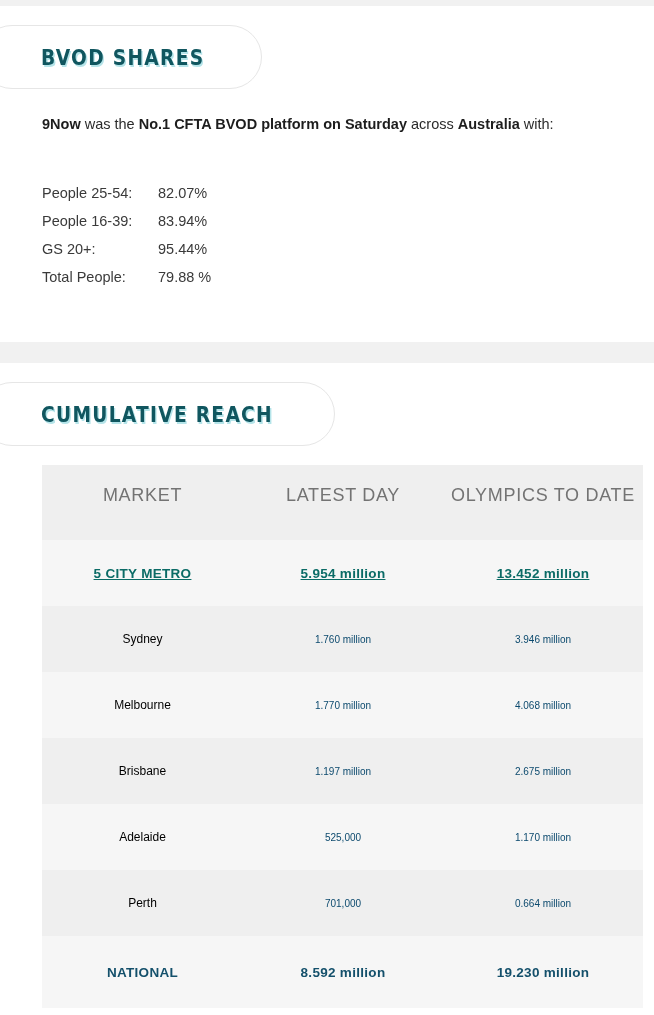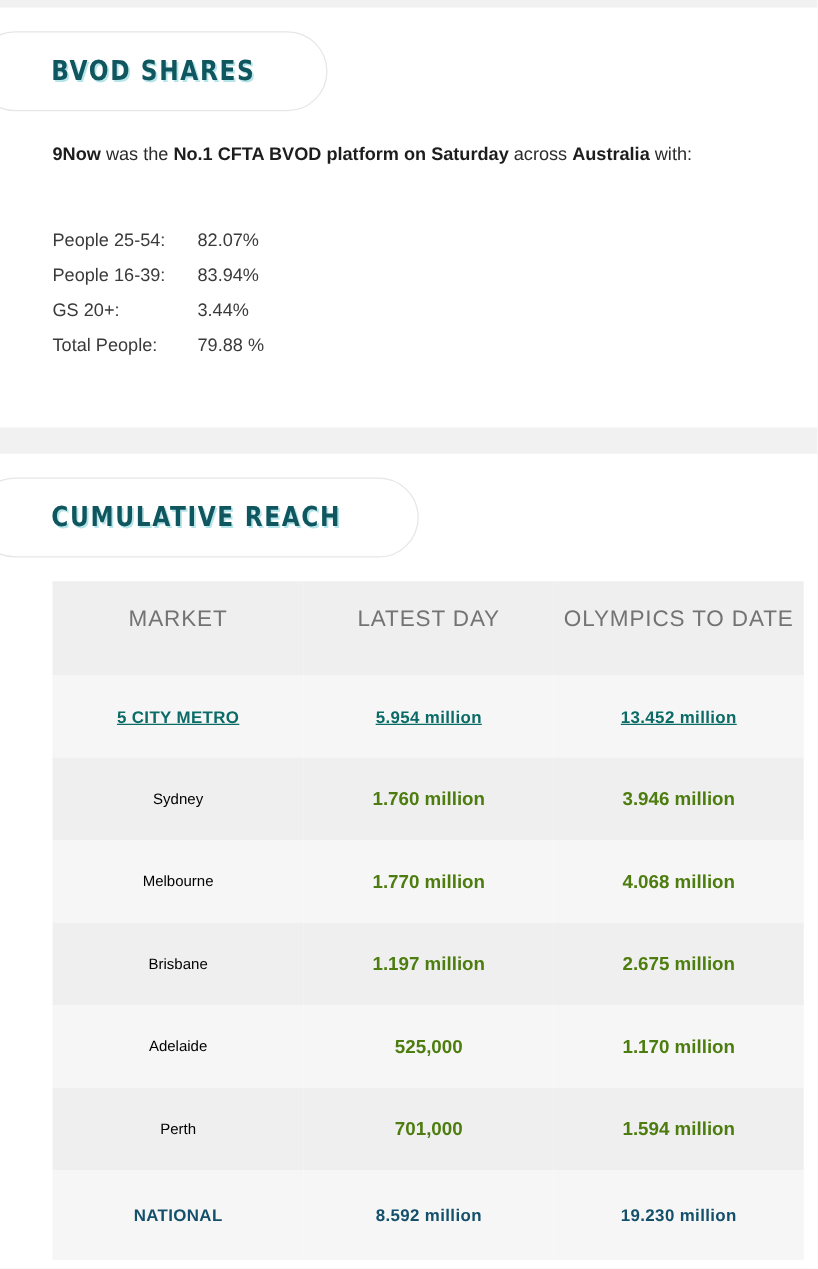--- a/index.html
+++ b/index.html
@@ -135,23 +135,23 @@
   .row-shade-a td { background: #efefef; }
   .row-shade-b td { background: #f6f6f6; }
 
   .cell-market {
     font-size: 12px;
     font-weight: 400;
     color: #000000;
   }
 
   .cell-value {
-    font-size: 15px;
-    font-weight: 700;
-    color: #4d7c0f;
+    font-size: 10px;
+    font-weight: 400;
+    color: #0c4a6e;
   }
 
   
   tr.row-metro td {
     background: #f6f6f6;
     text-decoration: underline;
   }
   tr.row-metro .cell-market,
   tr.row-metro .cell-value {
     color: #0b6b66;
@@ -191,21 +191,21 @@
       <div class="stat-row">
         <span class="stat-label">People 25-54:</span>
         <span class="stat-value">82.07%</span>
       </div>
       <div class="stat-row">
         <span class="stat-label">People 16-39:</span>
         <span class="stat-value">83.94%</span>
       </div>
       <div class="stat-row">
         <span class="stat-label">GS 20+:</span>
-        <span class="stat-value">3.44%</span>
+        <span class="stat-value">95.44%</span>
       </div>
       <div class="stat-row">
         <span class="stat-label">Total People:</span>
         <span class="stat-value">79.88 %</span>
       </div>
     </div>
 
   </div>
 
   <div class="section" id="section-reach">
@@ -257,21 +257,21 @@
 
       <tr class="row-shade-b">
         <td class="cell-market">Adelaide</td>
         <td class="cell-value">525,000</td>
         <td class="cell-value">1.170 million</td>
       </tr>
 
       <tr class="row-shade-a">
         <td class="cell-market">Perth</td>
         <td class="cell-value">701,000</td>
-        <td class="cell-value">1.594 million</td>
+        <td class="cell-value">0.664 million</td>
       </tr>
 
       <tr class="row-national">
         <td class="cell-market">NATIONAL</td>
         <td class="cell-value">8.592 million</td>
         <td class="cell-value">19.230 million</td>
       </tr>
 
     </tbody>
   </table>

